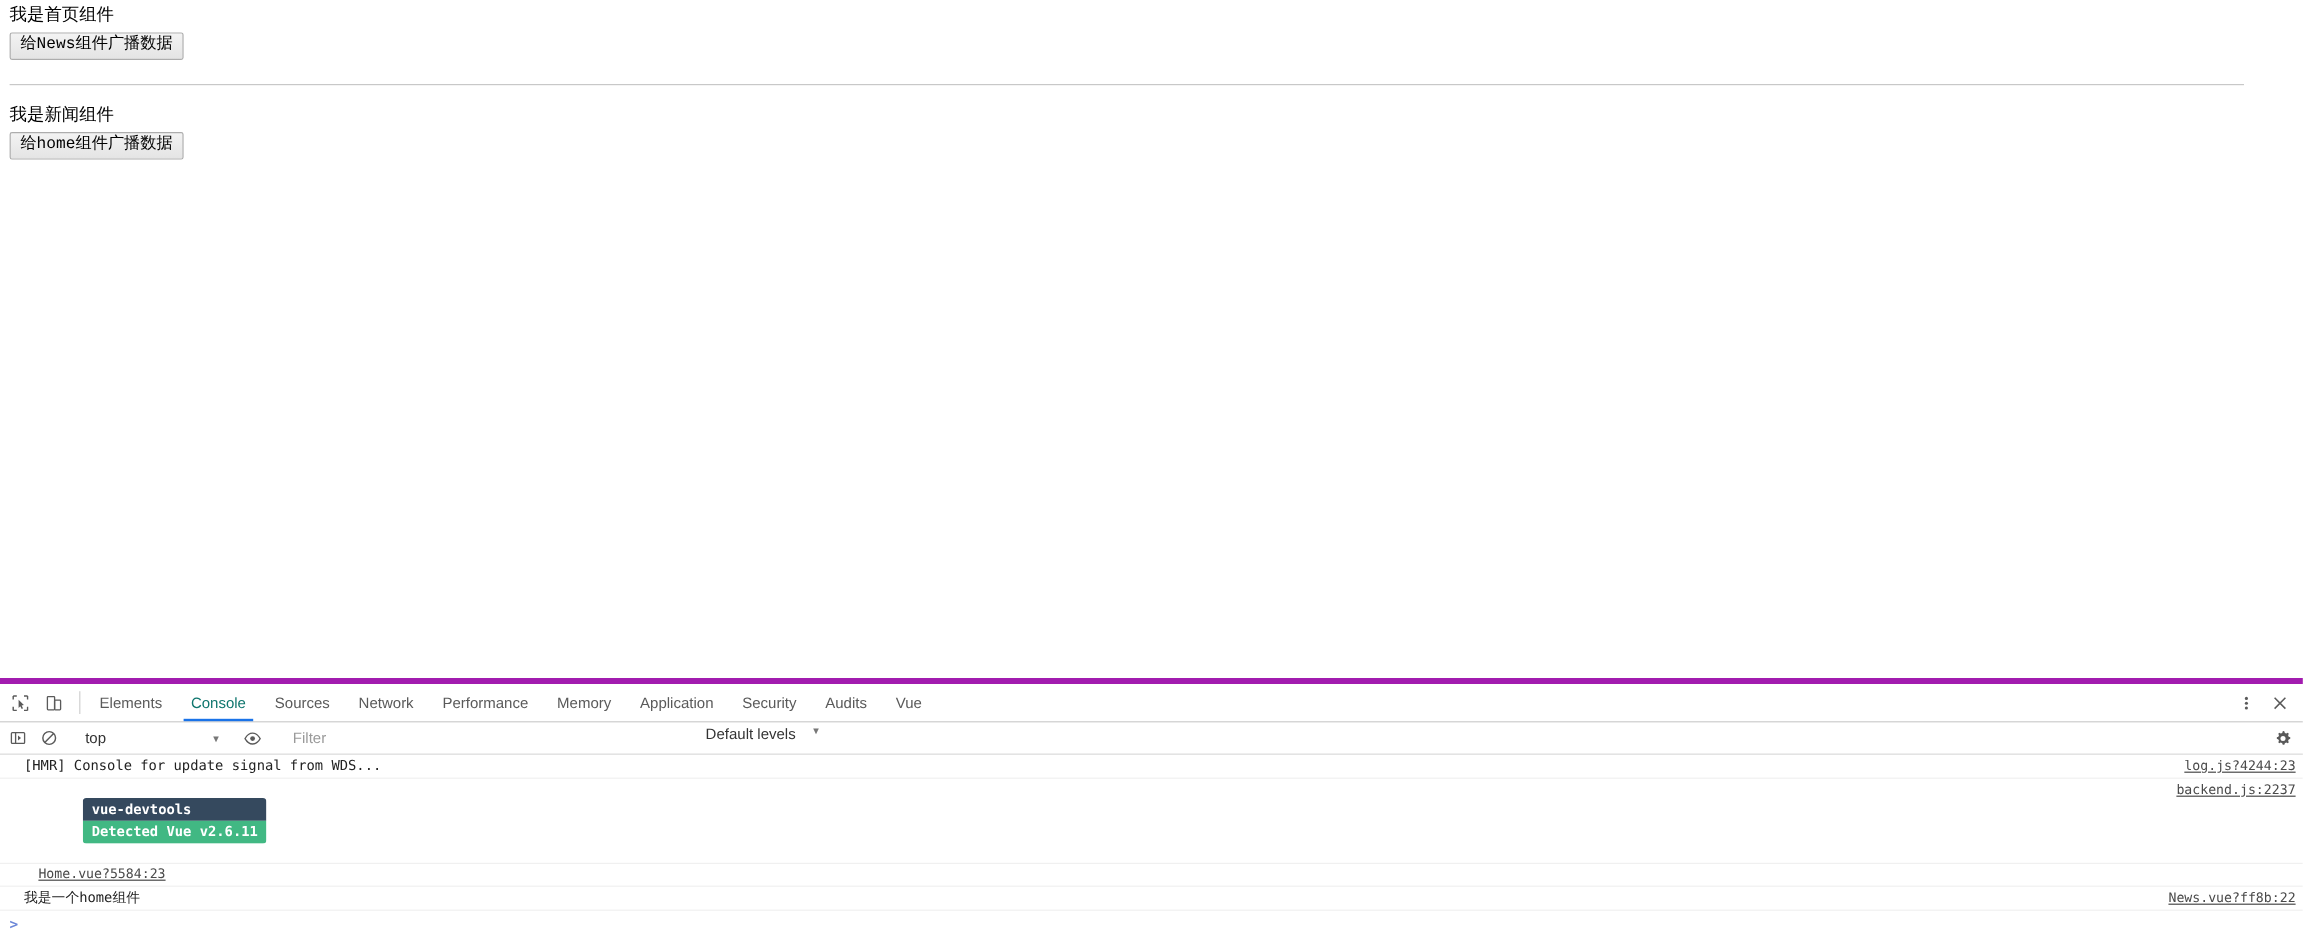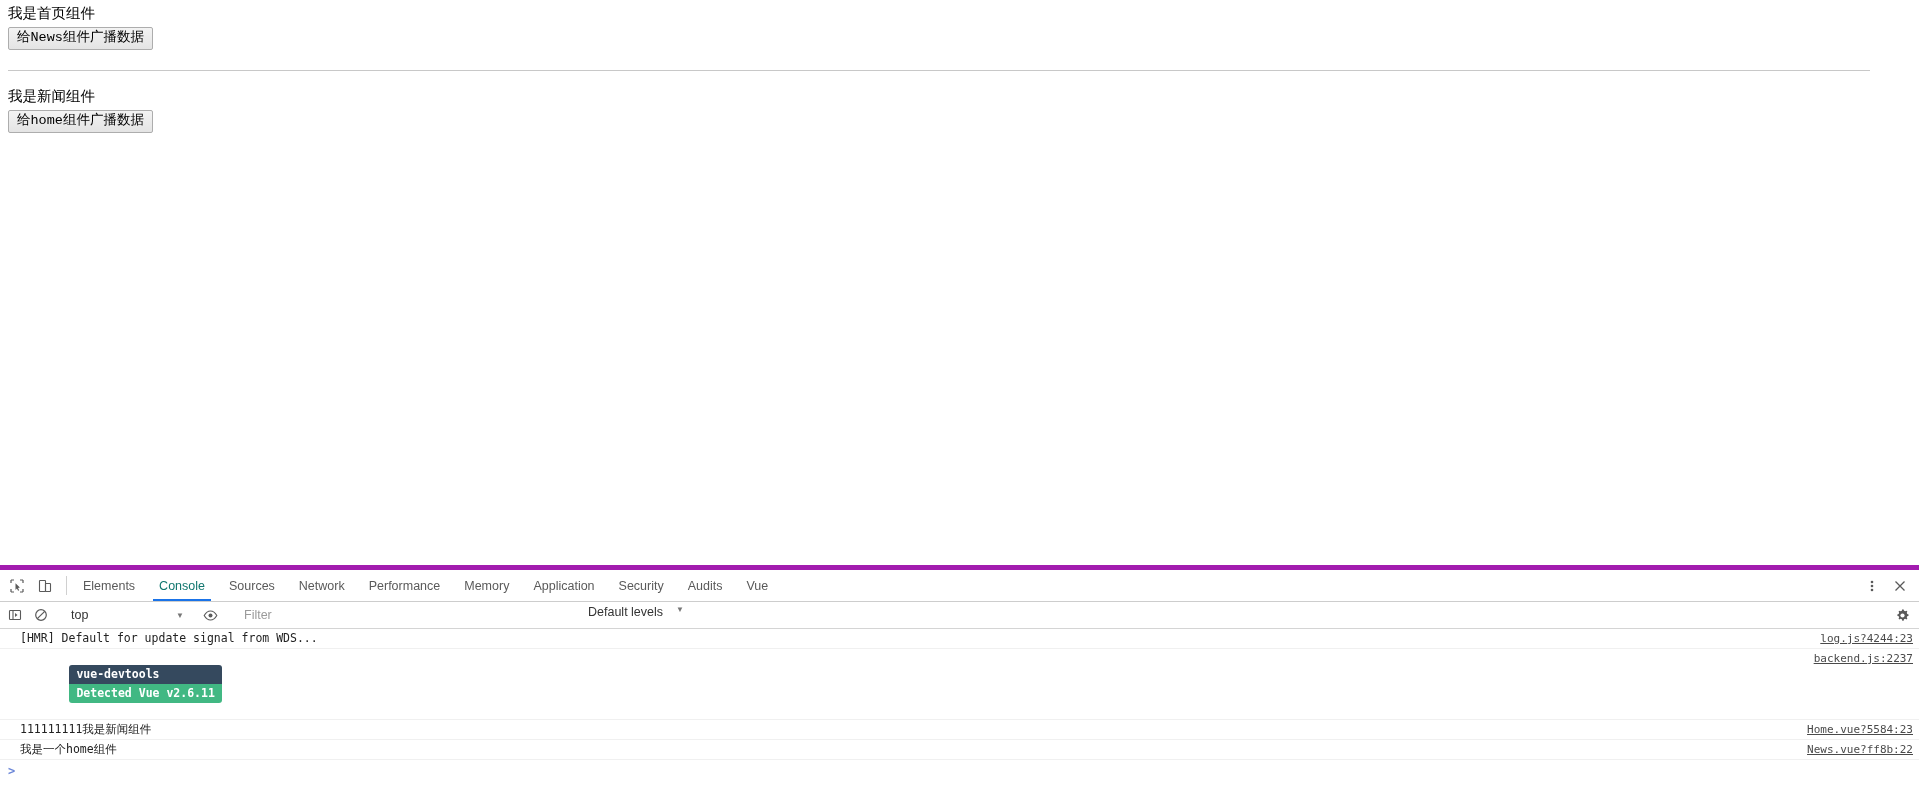--- a/index.html
+++ b/index.html
@@ -375,36 +375,35 @@
         <path d="M7.5 1.2l1.1.25.45 1.3 1.2.5 1.2-.6.9.9-.6 1.2.5 1.2 1.3.45v1.3l-1.3.45-.5 1.2.6 1.2-.9.9-1.2-.6-1.2.5-.45 1.3h-1.3l-.45-1.3-1.2-.5-1.2.6-.9-.9.6-1.2-.5-1.2-1.3-.45v-1.3l1.3-.45.5-1.2-.6-1.2.9-.9 1.2.6 1.2-.5.45-1.3z" fill="#5a5a5a"></path>
         <circle cx="7.5" cy="7.5" r="2.1" fill="#ffffff"></circle>
       </svg>
     </div>
 
   </div>
 
   <div class="dt-console">
 
     <div class="msg-row">
-      <span class="msg-text">[HMR] Default for update signal from WDS...</span>
+      <span class="msg-text">[HMR] Console for update signal from WDS...</span>
       <span class="msg-src">log.js?4244:23</span>
     </div>
 
     <div class="msg-row" style="padding-left:14px;">
       <span class="msg-text">
         <span class="vd-badge">
           <span class="vd-left">vue-devtools</span>
           <span class="vd-right">Detected Vue v2.6.11</span>
         </span>
       </span>
       <span class="msg-src">backend.js:2237</span>
     </div>
 
     <div class="msg-row">
-      <span class="msg-text">111111111我是新闻组件</span>
       <span class="msg-src">Home.vue?5584:23</span>
     </div>
 
     <div class="msg-row">
       <span class="msg-text">我是一个home组件</span>
       <span class="msg-src">News.vue?ff8b:22</span>
     </div>
 
     <div class="prompt-row">
       <span class="prompt-caret">&gt;</span>

